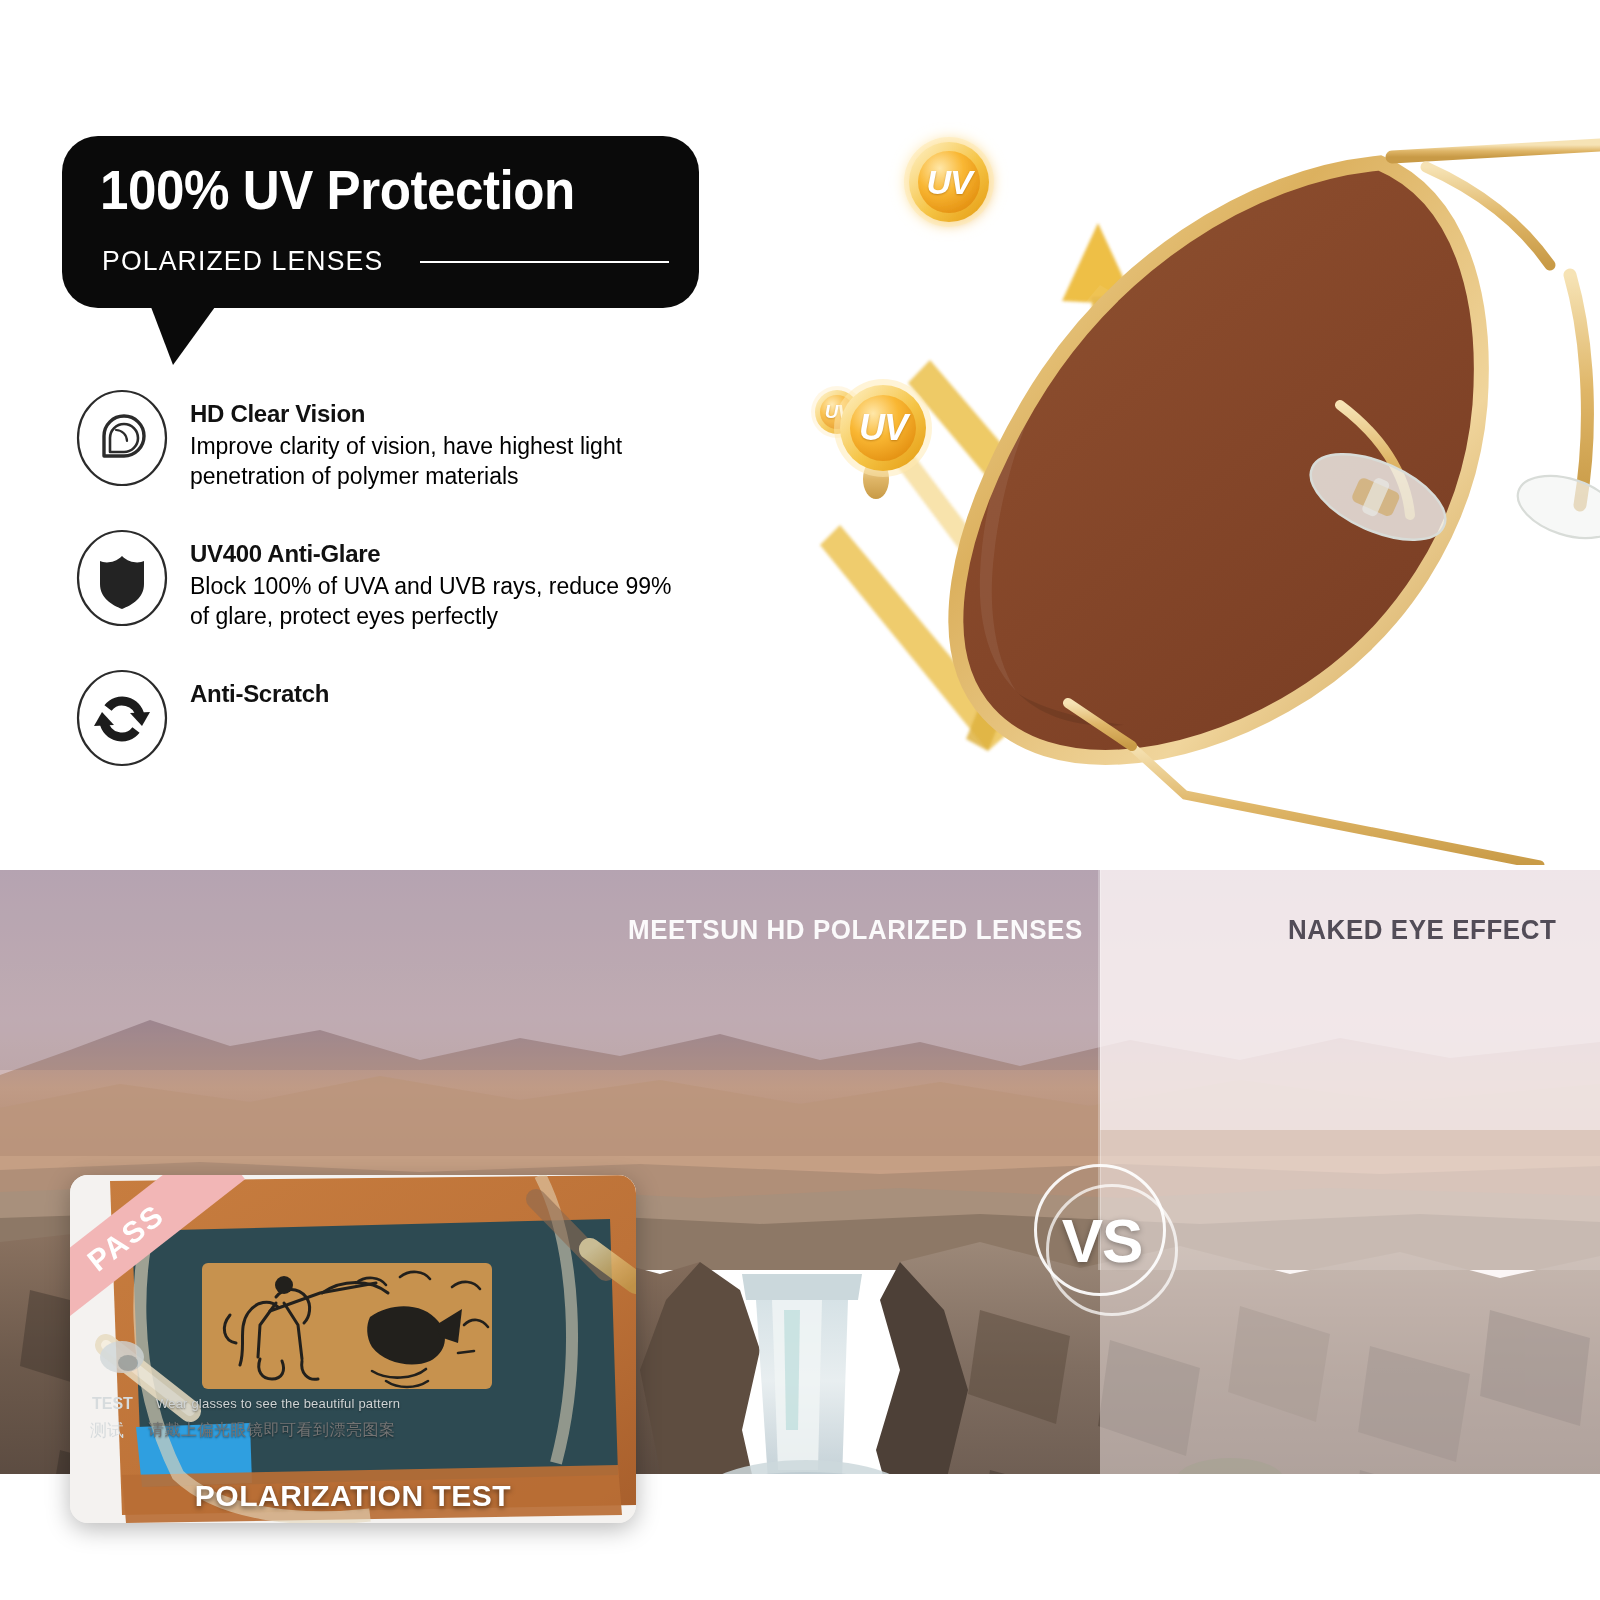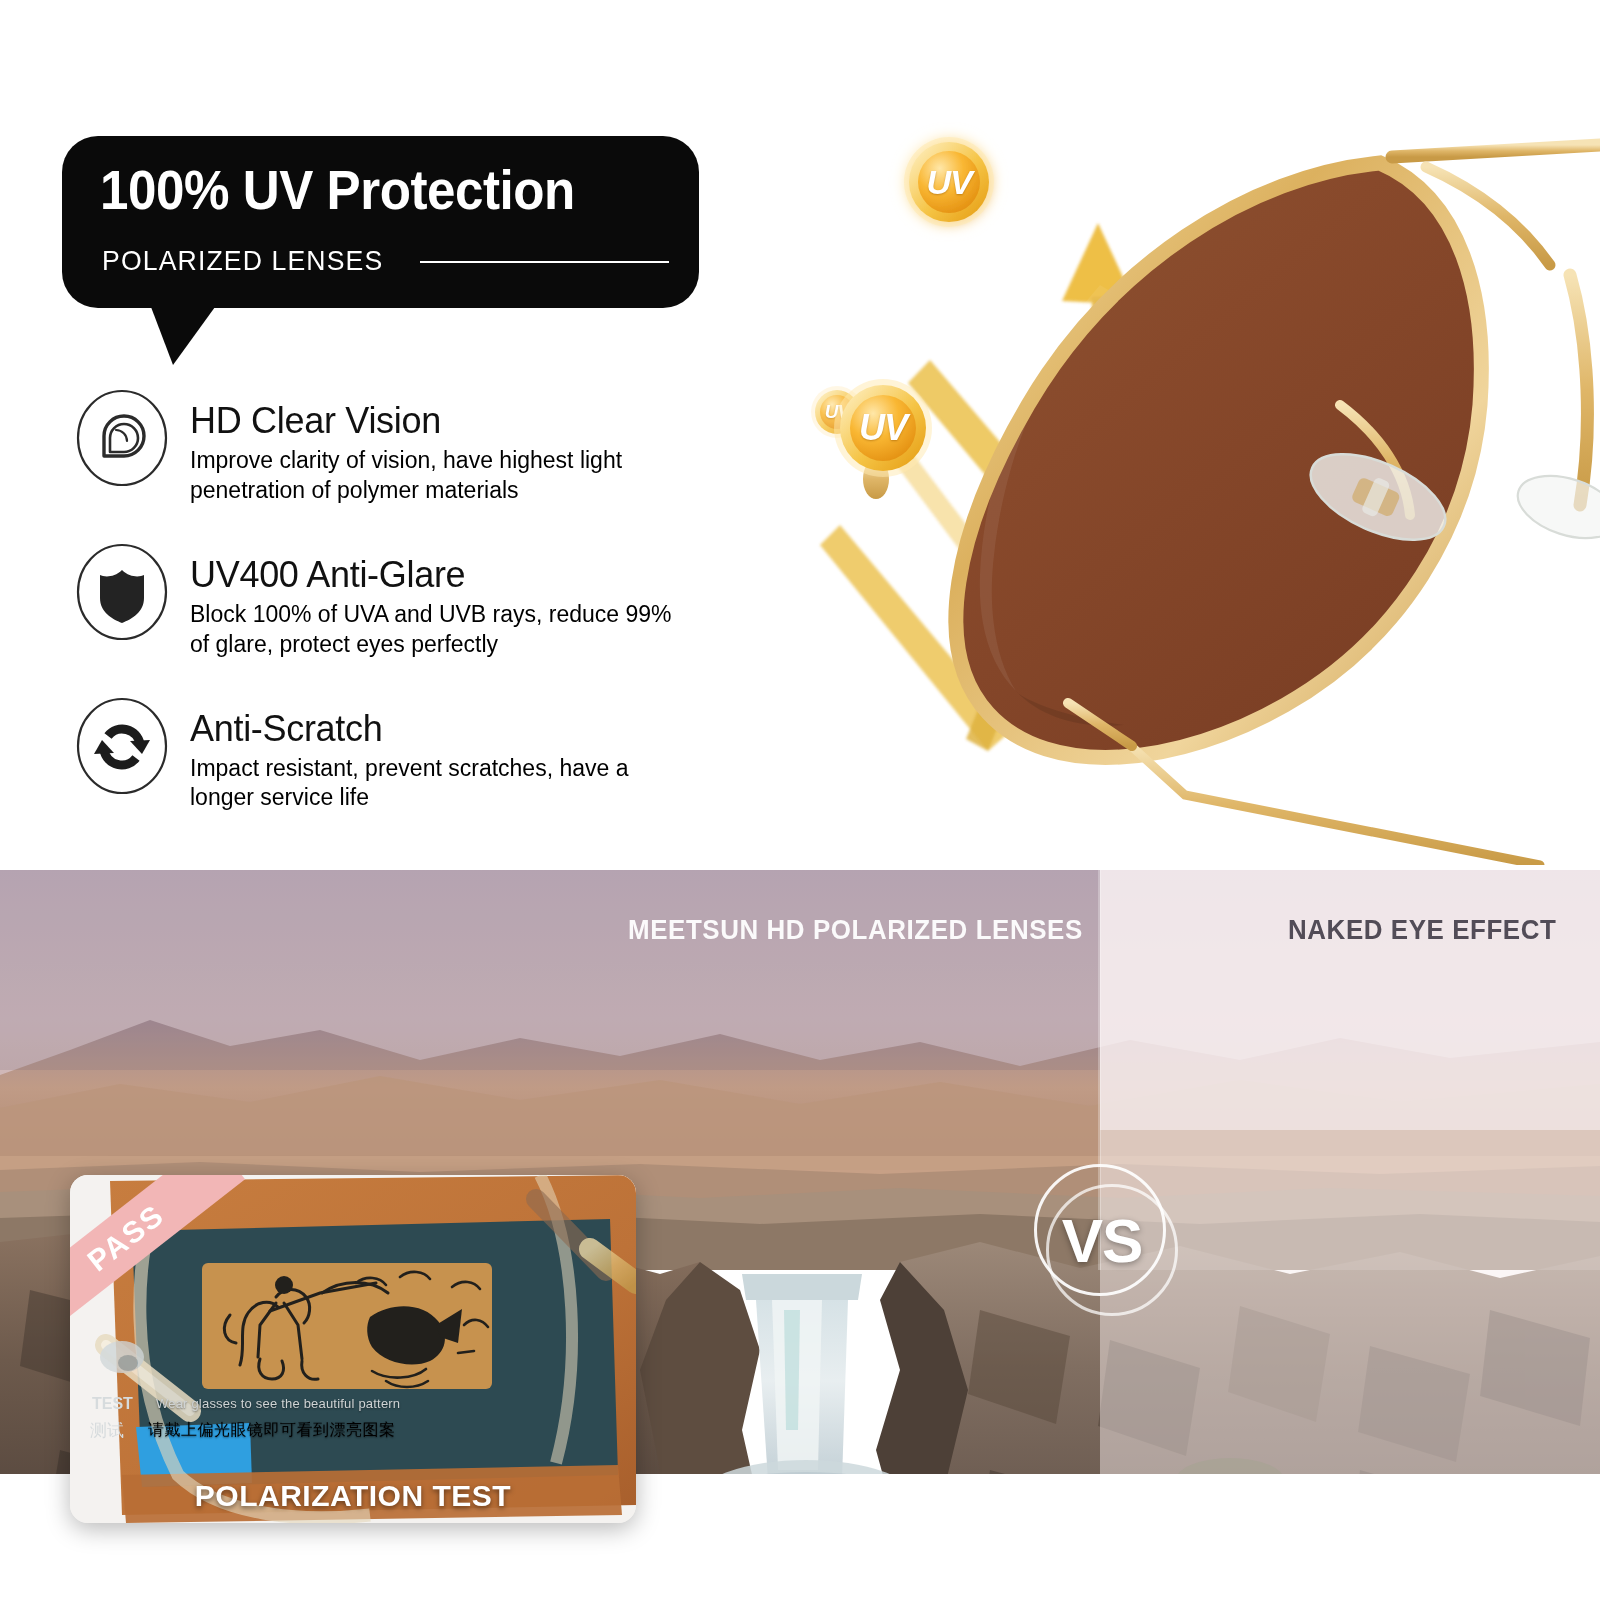--- a/index.html
+++ b/index.html
@@ -54,21 +54,21 @@
   
   #features { position:absolute; left:72px; top:388px; width:640px; }
   .feature { display:flex; align-items:flex-start; margin-bottom:36px; }
   .feat-icon {
     flex:0 0 auto; width:100px; height:100px; margin-right:18px;
     display:flex; align-items:center; justify-content:center;
   }
   .feat-icon svg { display:block; }
   .feat-text { padding-top:12px; }
   .feat-title {
-    font-size:36px; font-weight:normal; color:#111; letter-spacing:-0.3px;
+    font-size:24px; font-weight:bold; color:#111; letter-spacing:-0.3px;
     margin-bottom:4px; white-space:nowrap;
   }
   .feat-desc {
     font-size:23px; color:#000000; line-height:1.3; max-width:490px;
   }
 
   
   #glasses-art {
     position:absolute; left:780px; top:105px;
     width:820px; height:760px;
@@ -149,21 +149,21 @@
   }
 
   .card-small-en {
     position:absolute; left:156px; top:1396px; z-index:9;
     font-size:13px; color:#cfd3d4; letter-spacing:.2px;
     text-shadow:0 1px 2px rgba(0,0,0,.5);
     white-space:nowrap;
   }
   .card-small-cn {
     position:absolute; left:148px; top:1420px; z-index:9;
-    font-size:16px; color:#000000; letter-spacing:.5px;
+    font-size:16px; color:#737373; letter-spacing:.5px;
     text-shadow:0 1px 2px rgba(0,0,0,.5);
     white-space:nowrap;
   }
   #test-tag-en {
     position:absolute; left:92px; top:1395px; z-index:10;
     font-size:16px; color:#d6dbdd; font-weight:bold; white-space:nowrap;
   }
   #test-tag-cn {
     position:absolute; left:90px; top:1419px; z-index:10;
     font-size:17px; color:#d6dbdd; white-space:nowrap;
@@ -218,21 +218,20 @@
         <svg width="100" height="100" viewBox="0 0 100 100">
           <ellipse cx="50" cy="50" rx="44" ry="47" fill="none" stroke="#2b2b2b" stroke-width="2.2"></ellipse>
           <path d="M36 40 A18 18 0 0 1 68 48" fill="none" stroke="#1c1c1c" stroke-width="9" stroke-linecap="butt"></path>
           <path d="M70 58 L58 45 L78 44 Z" fill="#1c1c1c"></path>
           <path d="M64 62 A18 18 0 0 1 32 54" fill="none" stroke="#1c1c1c" stroke-width="9" stroke-linecap="butt"></path>
           <path d="M30 44 L42 57 L22 58 Z" fill="#1c1c1c"></path>
         </svg>
       </div>
       <div class="feat-text">
         <div class="feat-title">Anti-Scratch</div>
-        <div class="feat-desc">Impact resistant, prevent scratches, have a longer service life</div>
       </div>
     </div>
 
   </div>
 
   <div id="glasses-art">
     <svg width="820" height="760" viewBox="0 0 820 760">
       <defs>
         <linearGradient id="lensGrad" x1="0" y1="0" x2="0.75" y2="1">
           <stop offset="0%" stop-color="#8d5432"></stop>

